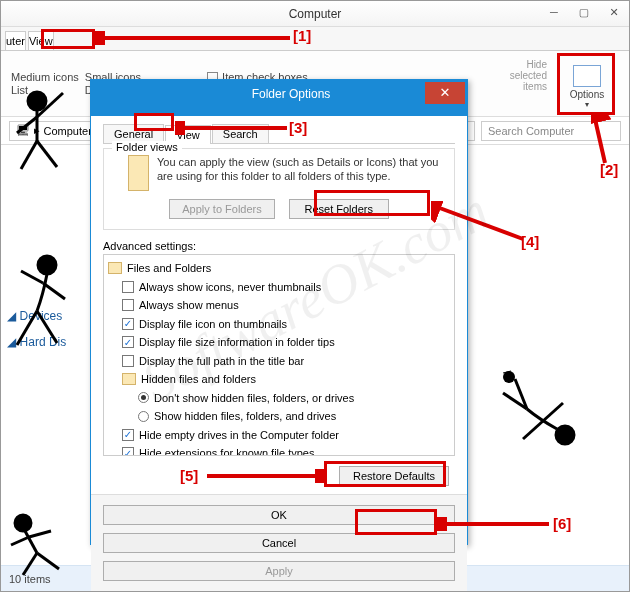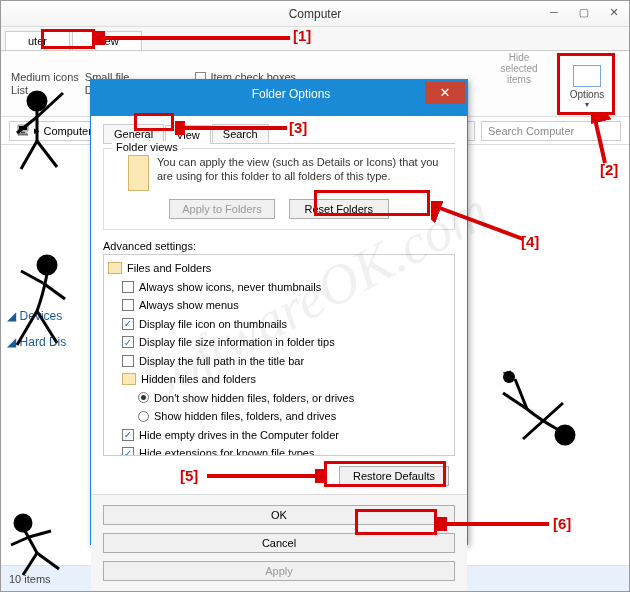--- a/index.html
+++ b/index.html
@@ -55,21 +55,21 @@
 }
 .tab-strip {
   height: 24px;
   display: flex;
   align-items: flex-end;
   padding-left: 4px;
   border-bottom: 1px solid #ccc;
   background: #f7f7f7;
 }
 .tab-strip .tab {
-  padding: 3px 22px;
+  padding: 3px 0;
   border: 1px solid #ccc;
   border-bottom: none;
   background: #fff;
   font-size: 11px;
   margin-right: 2px;
 }
 .ribbon {
   height: 66px;
   background: #fdfdfd;
   border-bottom: 1px solid #ddd;
@@ -342,37 +342,37 @@
     <div class="group">
       <div class="row">
           <span>Medium icons</span>
         </div>
       <div class="row">
           <span>List</span>
         </div>
     </div>
     <div class="group">
       <div class="row">
-          <span>Small file</span>
+          <span>Small icons</span>
         </div>
       <div class="row">
           <span>Details</span>
         </div>
     </div>
     <div class="group" style="margin-left:60px">
       <div class="row">
           <span class="chk"></span>
           <span>Item check boxes</span>
         </div>
       <div class="row">
           <span class="chk"></span>
           <span>File name extensions</span>
         </div>
     </div>
-    <div style="position:absolute;right:82px;top:1px;width:56px;text-align:center;color:#999;font-size:10px">Hide selected items</div>
+    <div style="position:absolute;right:82px;top:8px;width:56px;text-align:right;color:#999;font-size:10px">Hide selected items</div>
     <div class="opt-btn">
       <div class="opt-icon"></div>
       <span>Options</span>
       <span style="font-size:8px">▾</span>
     </div>
   </div>
   <div class="breadcrumb">
     <div class="bc-box">
       <span style="margin-right:4px">🖥</span>
       <span style="margin-right:4px">▸</span>

